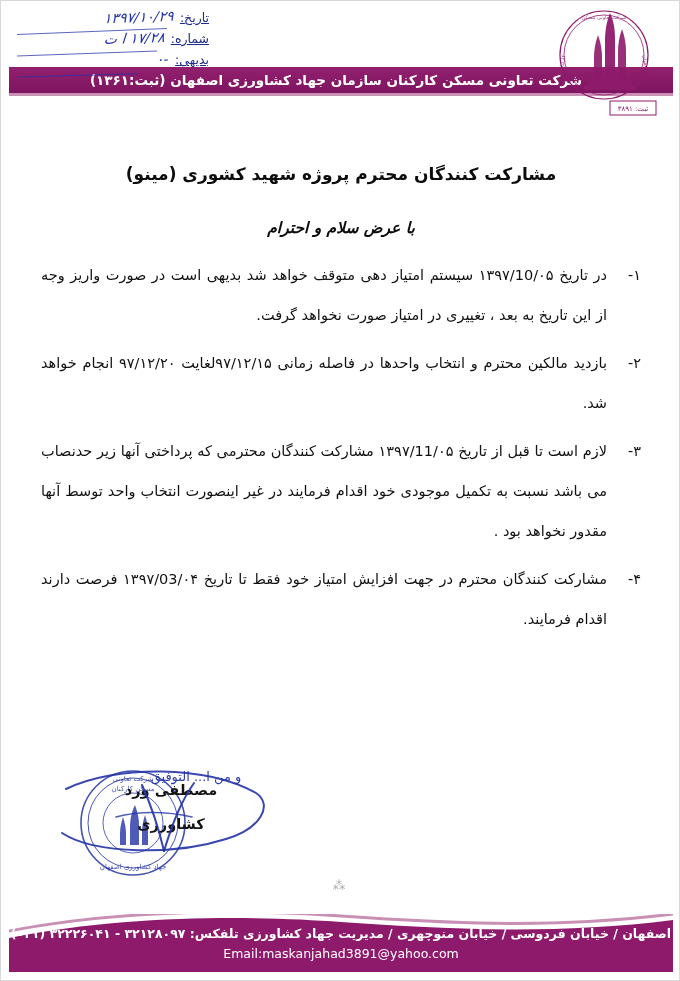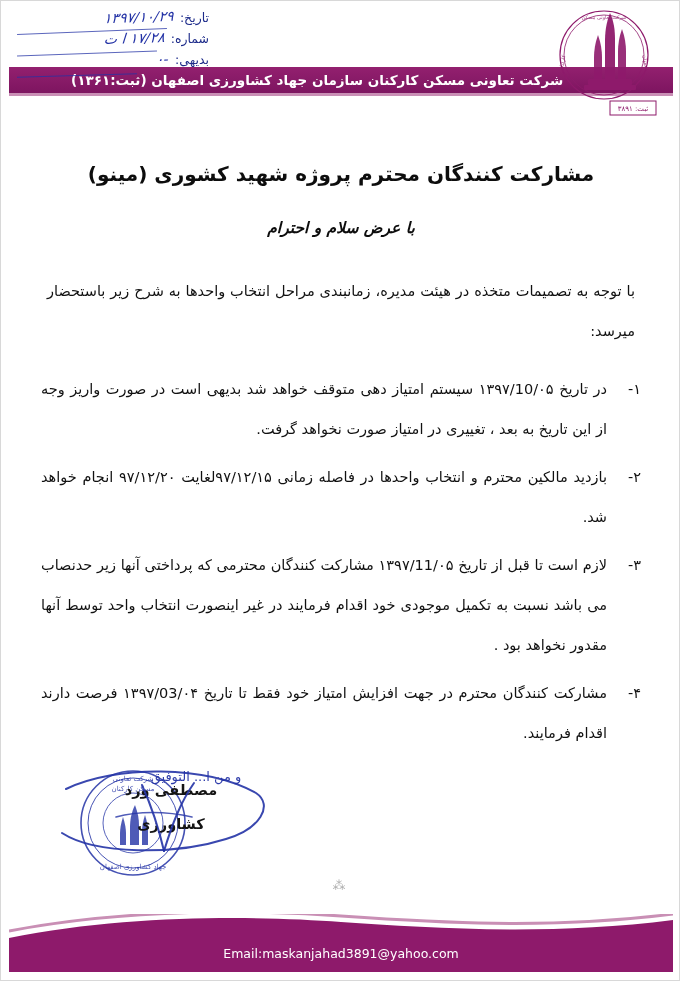--- a/index.html
+++ b/index.html
@@ -44,20 +44,21 @@
     display: flex;
     flex-direction: row;
     align-items: baseline;
     gap: 6px;
     justify-content: flex-start;
   }
   .hand-label {
     color: #1d2b8a;
     font-size: 12.5px;
     white-space: nowrap;
+    text-decoration: underline;
   }
   .hand-value {
     color: #2433a6;
     font-size: 14px;
     font-style: italic;
     transform: skewX(-6deg) rotate(-2deg);
     white-space: nowrap;
   }
   .hand-underline {
     position: absolute;
@@ -94,21 +95,21 @@
     left: 8px;
     width: 664px;
     height: 3px;
     background: #c98fb5;
   }
   .header-title {
     position: absolute;
     top: 2px;
     left: 70px;
     width: 530px;
-    text-align: left;
+    text-align: center;
     color: #ffffff;
     font-size: 13.5px;
     font-weight: bold;
     line-height: 22px;
     direction: rtl;
     letter-spacing: 0;
   }
 
   
   .emblem {
@@ -124,21 +125,21 @@
   
   .content {
     position: absolute;
     top: 140px;
     left: 40px;
     width: 600px;
     direction: rtl;
     text-align: right;
   }
   .subject {
-    font-size: 20px;
+    font-size: 17px;
     font-weight: bold;
     color: #0d0d0d;
     text-align: center;
     margin: 18px 0 0 0;
     line-height: 30px;
   }
   .salutation {
     font-size: 15.5px;
     font-weight: bold;
     color: #0d0d0d;
@@ -322,21 +323,20 @@
       </g>
 
       <rect x="58" y="96" width="46" height="14" fill="none" stroke="#8e1a6b" stroke-width="1"></rect>
       <text x="81" y="106" text-anchor="middle" font-size="7" fill="#8e1a6b" font-family="DejaVu Sans">ثبت: ۳۸۹۱</text>
     </svg>
   </div>
 
   <div class="content">
     <div class="subject">مشارکت کنندگان محترم پروژه شهید کشوری (مینو)</div>
     <div class="salutation">با عرض سلام و احترام</div>
-    <div class="intro">با توجه به تصمیمات متخذه در هیئت مدیره، زمانبندی مراحل انتخاب واحدها به شرح زیر باستحضار میرسد:</div>
 
     <ul class="list">
       <li>
         <span class="li-num">۱-</span>
         <span class="li-text">در تاریخ ۱۳۹۷/10/۰۵ سیستم امتیاز دهی متوقف خواهد شد بدیهی است در صورت واریز وجه از این تاریخ به بعد ، تغییری در امتیاز صورت نخواهد گرفت.</span>
       </li>
       <li>
         <span class="li-num">۲-</span>
         <span class="li-text">بازدید مالکین محترم و انتخاب واحدها در فاصله زمانی ۹۷/۱۲/۱۵لغایت ۹۷/۱۲/۲۰ انجام خواهد شد.</span>
       </li>
@@ -391,16 +391,17 @@
     </div>
   </div>
 
   <div class="small-mark">⁂</div>
 
   <div class="footer">
     <svg class="footer-curve" width="664" height="58" viewBox="0 0 664 58" preserveAspectRatio="none" xmlns="http://www.w3.org/2000/svg">
       <path d="M0,24 C120,0 250,2 332,8 C420,14 540,22 664,6 L664,58 L0,58 Z" fill="#8e1a6b"></path>
       <path d="M0,17 C120,-6 250,-4 332,2 C420,8 540,16 664,0" fill="none" stroke="#c98fb5" stroke-width="3"></path>
     </svg>
+    <div class="footer-text">اصفهان / خیابان فردوسی / خیابان منوچهری / مدیریت جهاد کشاورزی   تلفکس: ۳۲۱۲۸۰۹۷ - ۳۲۲۲۶۰۴۱ (۰۳۱)</div>
     <div class="footer-email">Email:maskanjahad3891@yahoo.com</div>
   </div>
 
 </div>
 
 </body></html>

